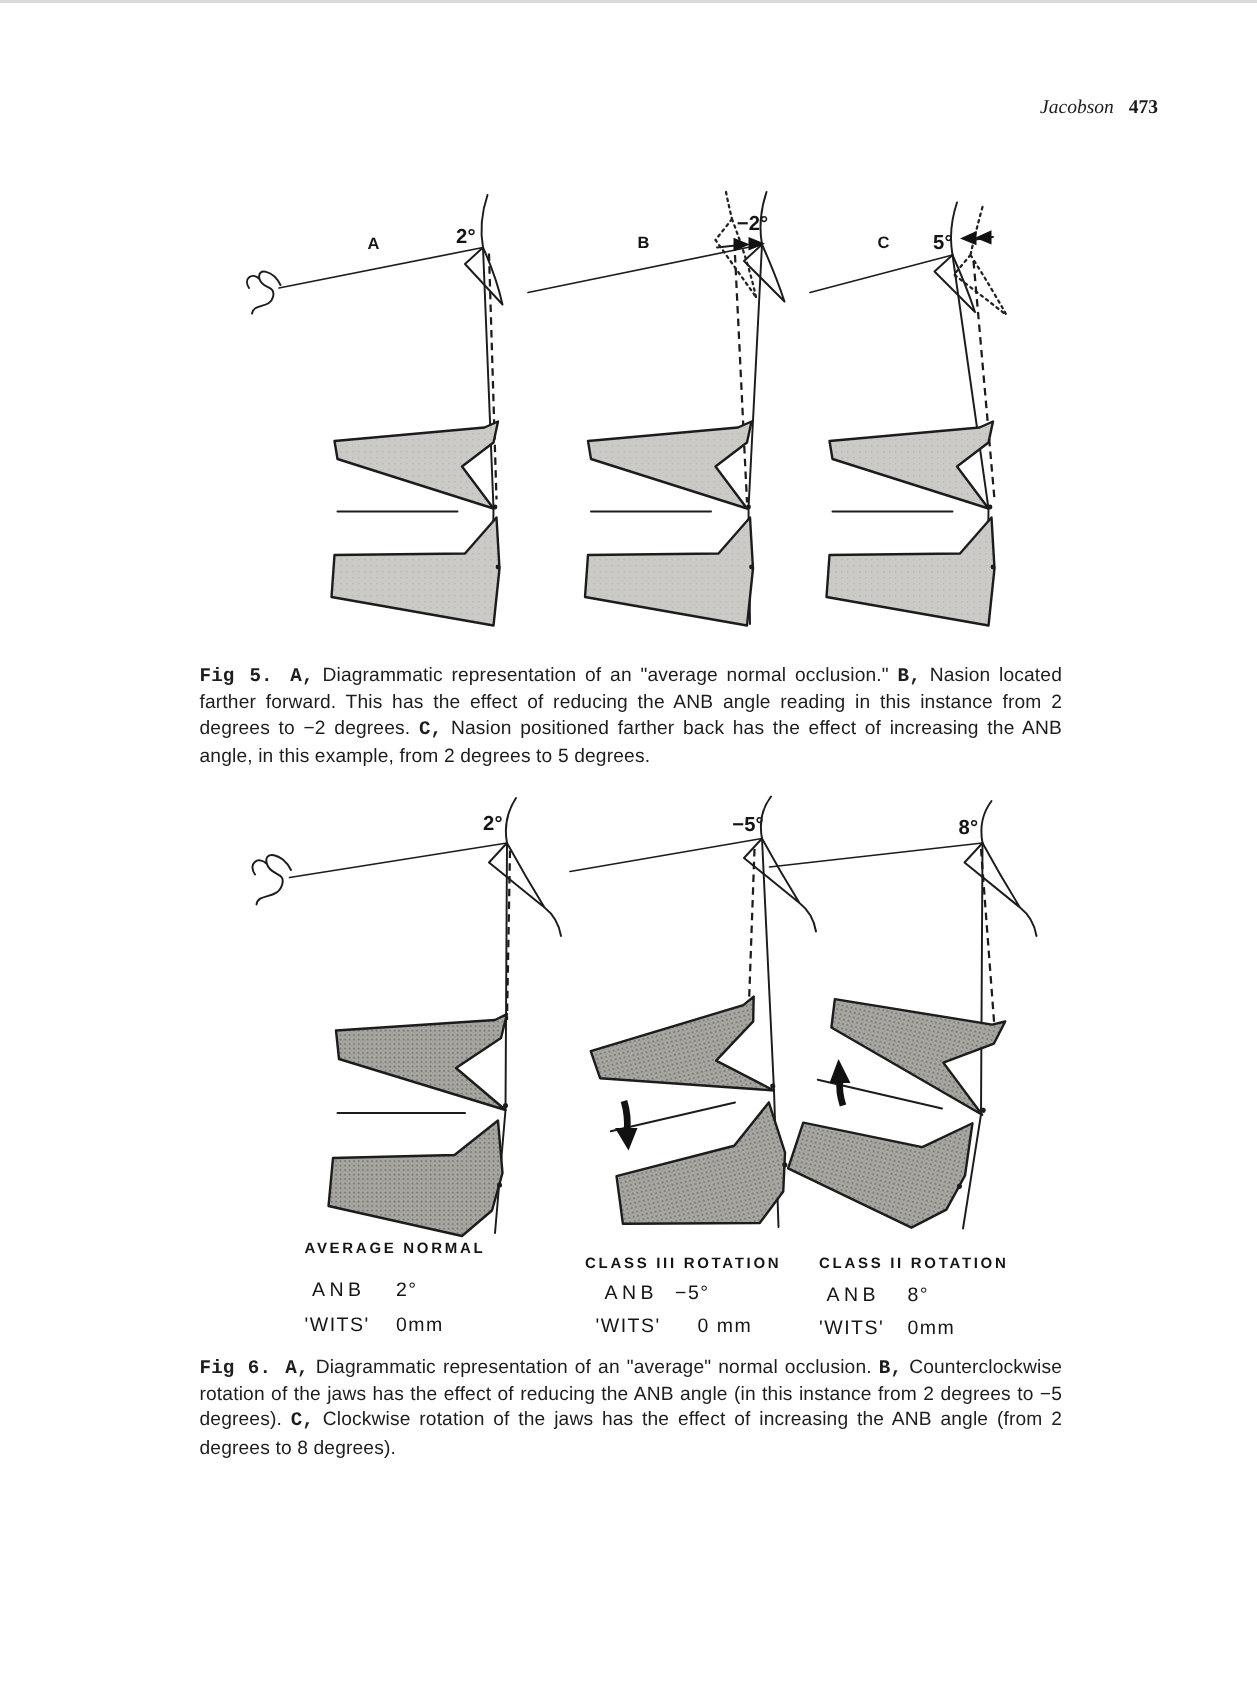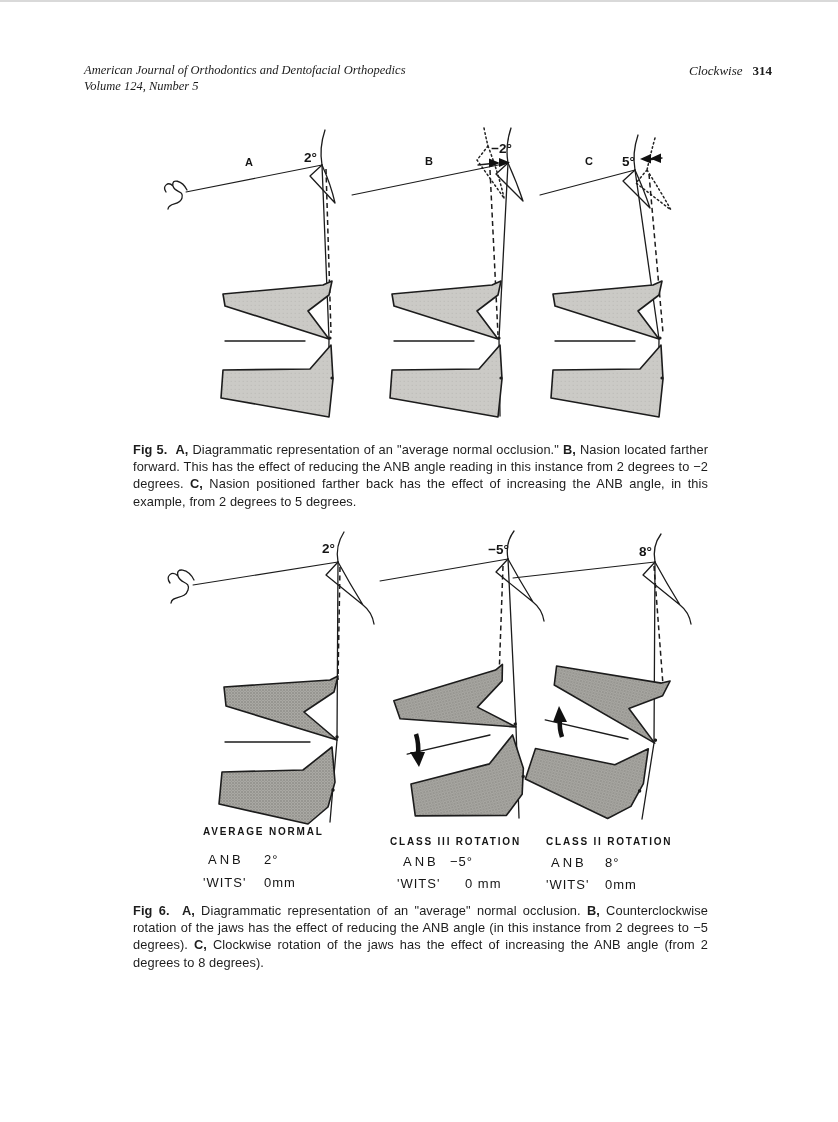--- a/index.html
+++ b/index.html
@@ -24,47 +24,43 @@
   #fig5svg { top:118px; }
   #fig6svg { top:528px; }
   
   .caption {
     position:absolute; left:133px; width:575px; margin:0;
     font-size:12.8px; line-height:17.2px; color:#1d1d1d;
     text-align:justify; letter-spacing:0.1px;
   }
   #cap5 { top:439px; }
   #cap6 { top:900px; }
-  .caption b { font-weight:bold; }
+  .caption b { font-weight:bold;font-family:Liberation Mono, monospace; }
   
   .ln   { stroke:#1c1c1c; fill:none; stroke-width:1.3; stroke-linecap:round; stroke-linejoin:round; }
   .thin { stroke-width:1.1; }
   .jawshape { stroke:#1c1c1c; stroke-width:1.6; stroke-linejoin:round; }
   .dash { stroke:#1c1c1c; fill:none; stroke-width:1.5; stroke-dasharray:5 3.5; }
   .dotl { stroke:#222; fill:none; stroke-width:1.5; stroke-dasharray:1.6 2.8; stroke-linecap:round; }
   .rotarrow { stroke:#111; fill:none; stroke-width:4.5; stroke-linecap:butt; }
   .ah { fill:#111; stroke:none; }
   text { fill:#151515; font-family:"Liberation Sans", sans-serif; }
   .pl  { font-weight:bold; font-size:11px; }
   .ang { font-weight:bold; font-size:13.5px; }
   .t6  { font-weight:bold; font-size:10px; letter-spacing:1.8px; }
   .v6  { font-size:13px; letter-spacing:3px; }
   .v6v { font-size:13px; letter-spacing:1px; }
 </style>
 </head>
 <body>
 
 <div class="page">
 
-  <div class="hdr-left">
-    <div>American Journal of Orthodontics and Dentofacial Orthopedics</div>
-    <div>Volume 124, Number 5</div>
-  </div>
   <div class="hdr-right">
-    <span>Clockwise</span><span class="pagenum">314</span>
+    <span>Jacobson</span><span class="pagenum">473</span>
   </div>
 
   <svg id="fig5svg" class="figsvg" width="560" height="318" viewBox="0 0 560 318">
     <defs>
       <pattern id="stip5" width="4" height="4" patternUnits="userSpaceOnUse">
         <rect width="4" height="4" fill="#cbcac6"></rect>
         <circle cx="1.2" cy="1.2" r="0.55" fill="#b7b6b1"></circle>
       </pattern>
       <g id="jaw5">
         <path class="jawshape" fill="url(#stip5)" d="M 81,174 L 181,165 L 190,161 L 187,175 L 166,191 L 187,219 L 83,186 Z"></path>

